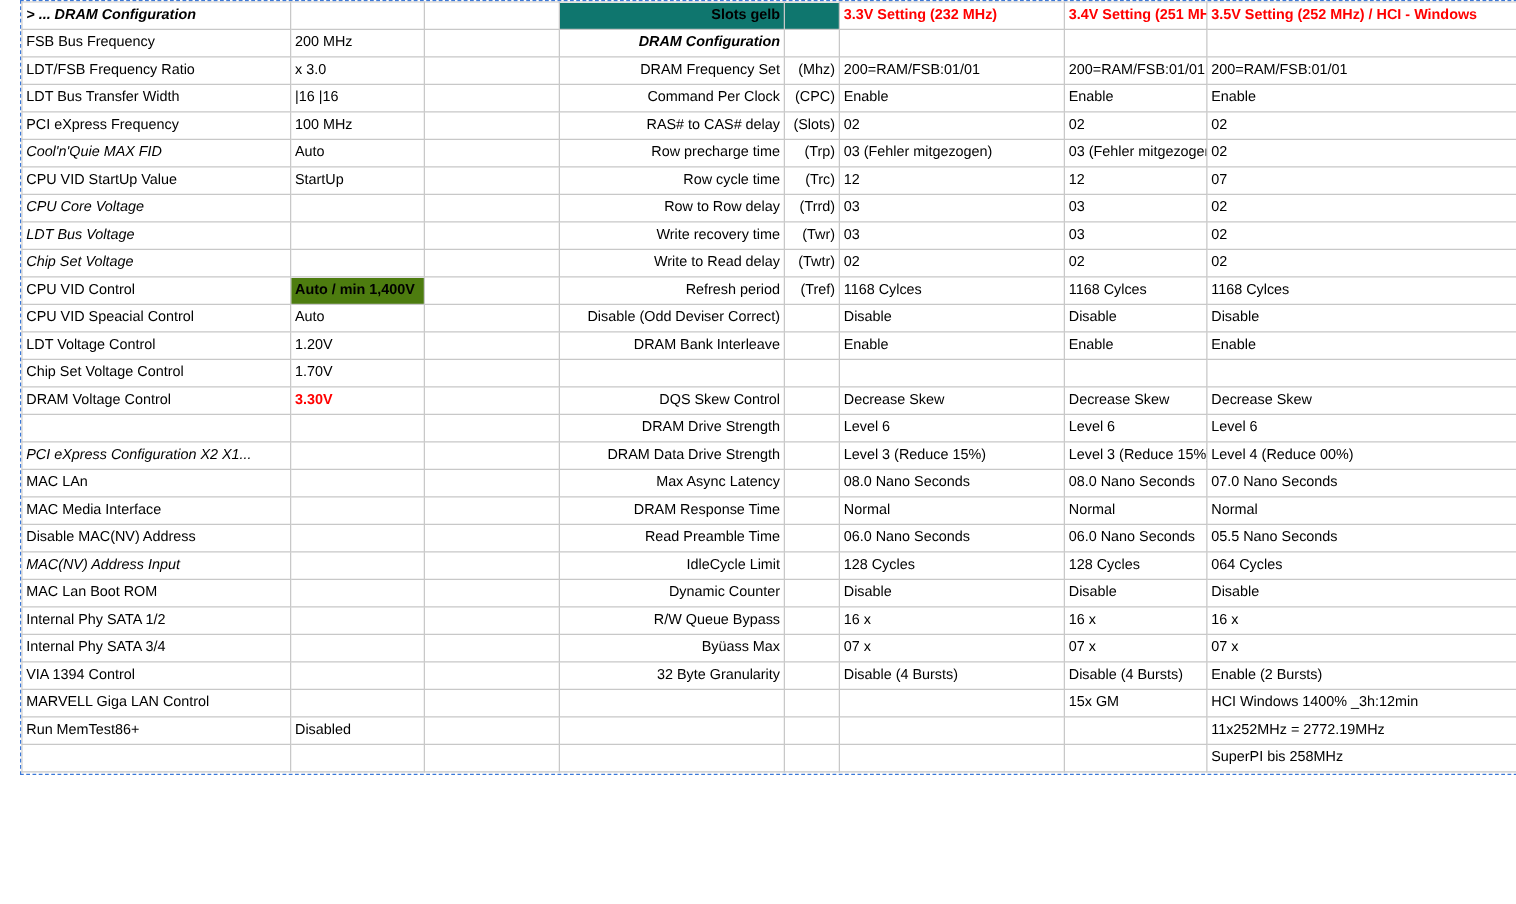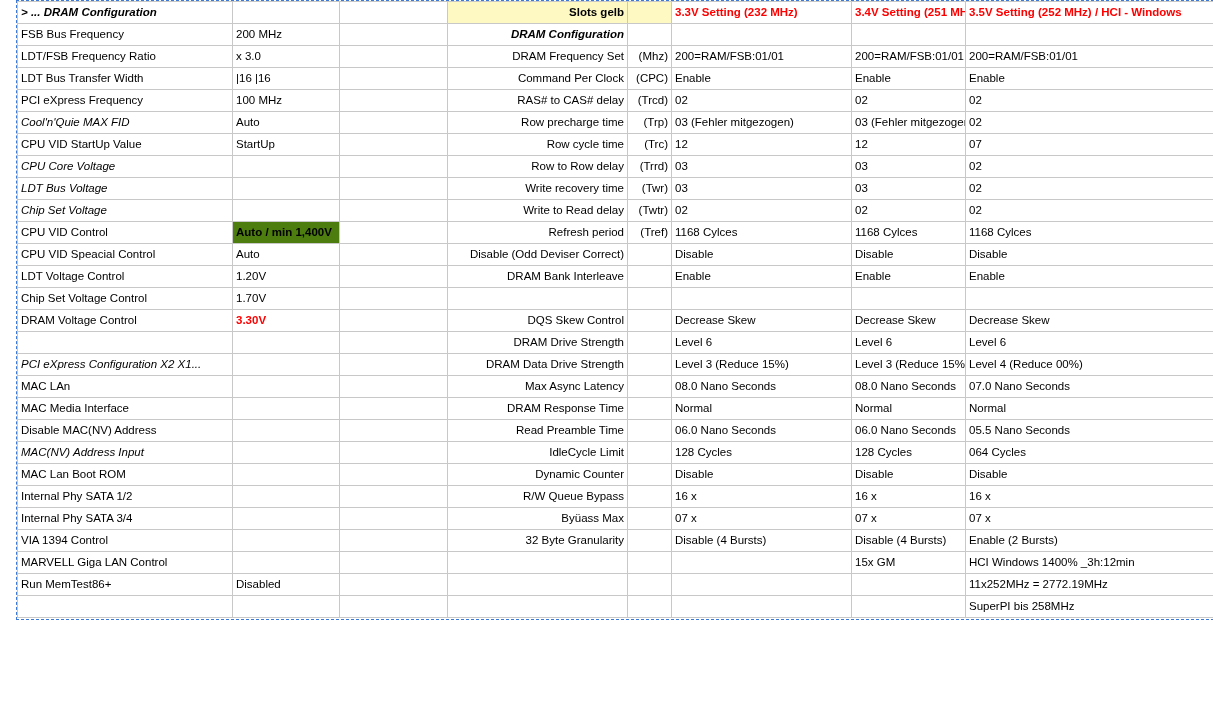--- a/index.html
+++ b/index.html
@@ -46,21 +46,21 @@
   col.c2 { width: 108px; }
   col.c3 { width: 180px; }
   col.c4 { width: 44px; }
   col.c5 { width: 180px; }
   col.c6 { width: 114px; }
   col.c7 { width: 263px; }
 
   .right { text-align: right; }
   .italic { font-style: italic; }
   .bold { font-weight: bold; }
-  .yellow { background: #fef9c3; }
+  .yellow { background: #0f766e; }
   .hl-yellow { background: #4d7c0f; }
   .red { color: #ff0000; }
   .redbold { color: #ff0000; font-weight: bold; }
 </style>
 </head>
 <body>
 
 <div id="sheet">
   <table class="grid">
     <colgroup>
@@ -112,21 +112,21 @@
           <td class="right">(CPC)</td>
           <td>Enable</td>
           <td>Enable</td>
           <td>Enable</td>
         </tr>
         <tr>
           <td>PCI eXpress Frequency</td>
           <td>100 MHz</td>
           <td></td>
           <td class="right">RAS# to CAS# delay</td>
-          <td class="right">(Trcd)</td>
+          <td class="right">(Slots)</td>
           <td>02</td>
           <td>02</td>
           <td>02</td>
         </tr>
         <tr>
           <td class="italic">Cool'n'Quie MAX FID</td>
           <td>Auto</td>
           <td></td>
           <td class="right">Row precharge time</td>
           <td class="right">(Trp)</td>

